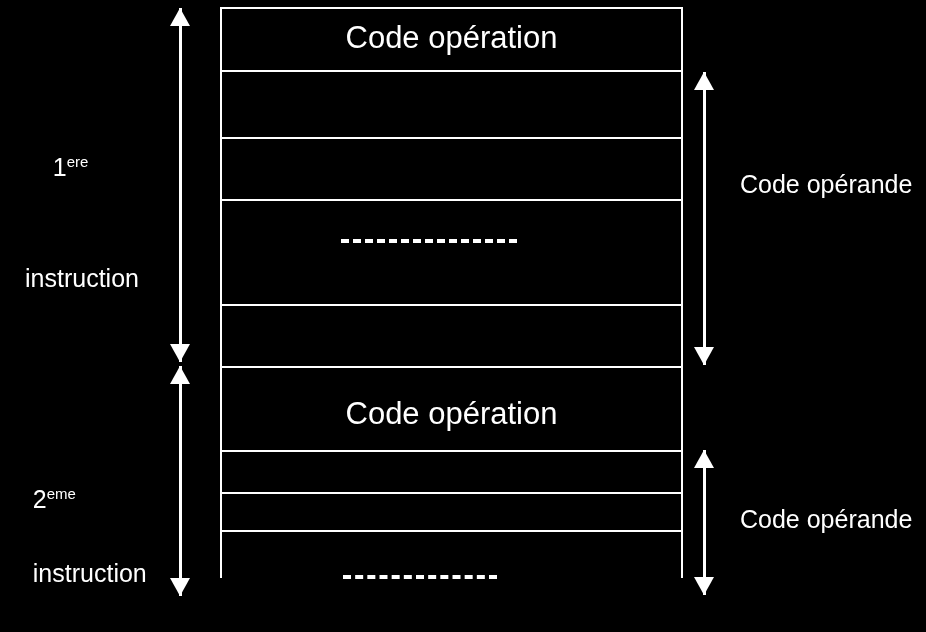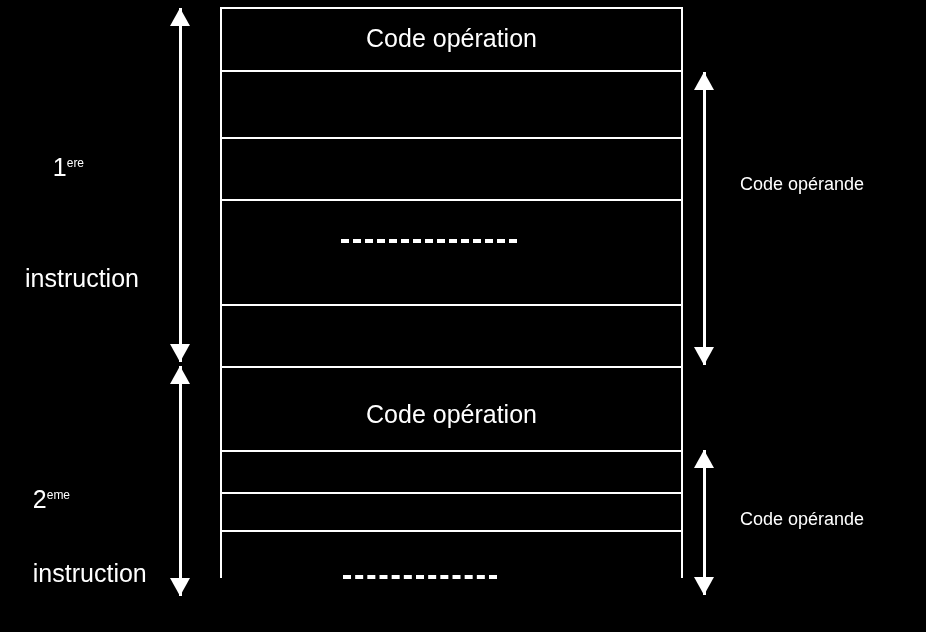--- a/index.html
+++ b/index.html
@@ -21,21 +21,21 @@
   
   .side-label {
     position: absolute;
     color: #ffffff;
     font-size: 25px;
     line-height: 37px;
     font-family: "Liberation Sans", sans-serif;
     white-space: pre-wrap;
   }
   .side-label sup {
-    font-size: 12px;
+    font-size: 15px;
     line-height: 0;
     vertical-align: super;
     text-align: right;
   }
   #label-instr-1 { left: 25px; top: 112px; width: 125px; }
   #label-instr-2 { left: 5px;  top: 444px; width: 160px; }
 
   
   #memory-table {
     position: absolute;
@@ -63,21 +63,21 @@
     height: 2px;
     background: #ffffff;
   }
 
   
   .cell-text {
     position: absolute;
     left: 0;
     width: 463px;
     text-align: center;
-    font-size: 25px;
+    font-size: 31px;
     line-height: 30px;
     color: #ffffff;
     font-family: "Liberation Sans", sans-serif;
   }
 
   
   .dashes {
     position: absolute;
     height: 0;
     border-top: 4px dashed #ffffff;
@@ -102,21 +102,21 @@
     margin-left: -10px;
     border-left: 10px solid transparent;
     border-right: 10px solid transparent;
   }
   .arrow .head.up   { top: 0;    border-bottom: 18px solid #ffffff; }
   .arrow .head.down { bottom: 0; border-top: 18px solid #ffffff; }
 
   
   .operand-caption {
     position: absolute;
-    font-size: 18px;
+    font-size: 25px;
     line-height: 30px;
     color: #ffffff;
     white-space: nowrap;
     font-family: "Liberation Sans", sans-serif;
   }
 </style>
 </head>
 <body>
 
 <div id="stage">

